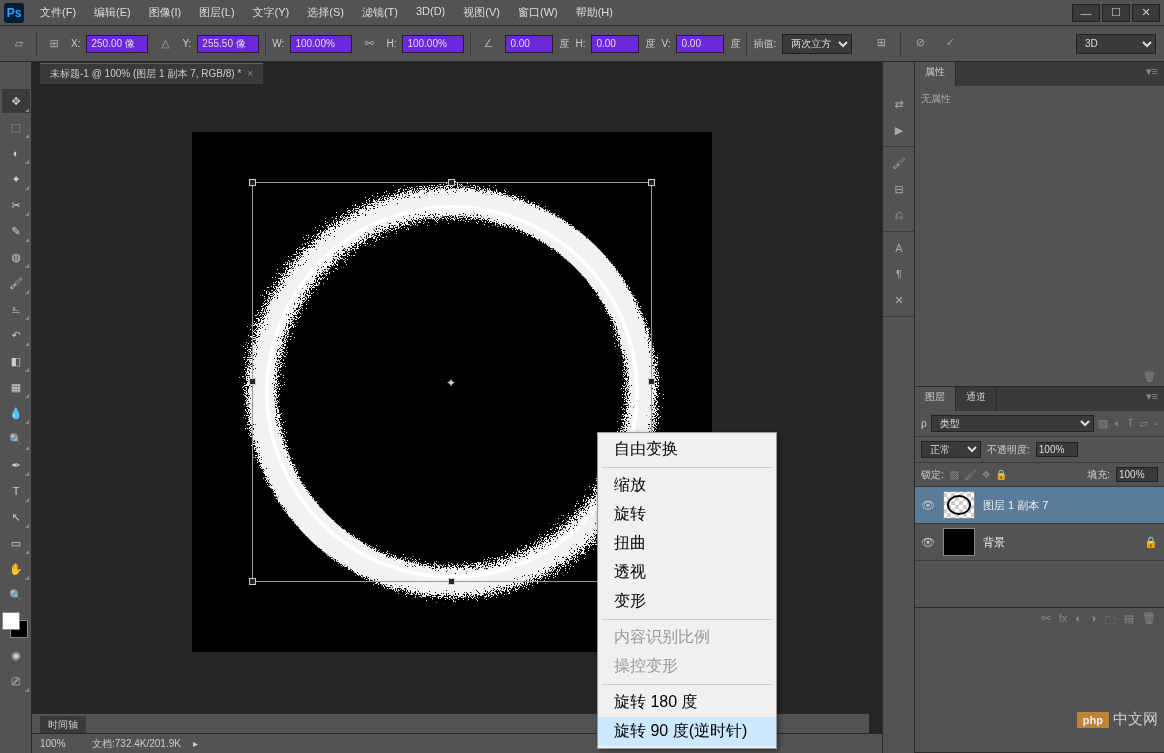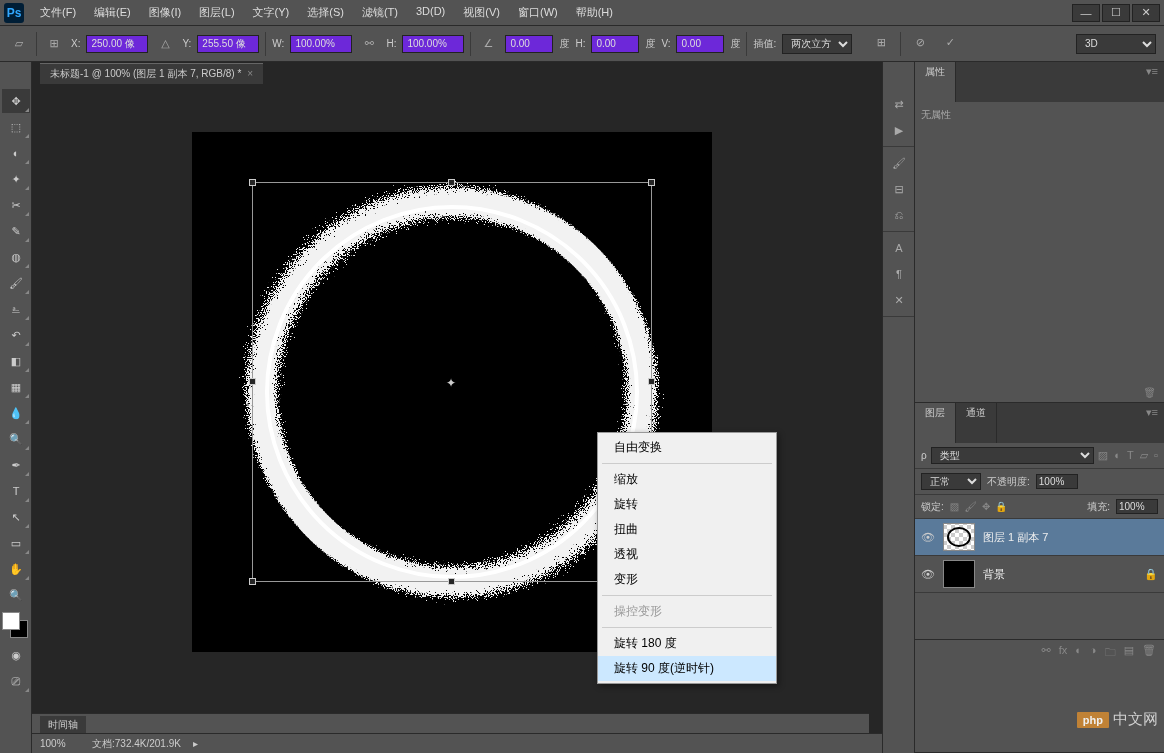--- a/index.html
+++ b/index.html
@@ -52,34 +52,34 @@
     .t-center { position: absolute; top: calc(50% - 6px); left: calc(50% - 6px); width: 12px; height: 12px; color: #ccc; font-size: 12px; }
     
     
     .status-bar { position: absolute; bottom: 0; left: 0; right: 0; height: 20px; background: #535353; border-top: 1px solid #2a2a2a; display: flex; align-items: center; padding: 0 8px; font-size: 10px; gap: 12px; }
     .zoom-input { background: transparent; border: none; color: #ccc; width: 40px; font-size: 10px; }
     .timeline-bar { position: absolute; bottom: 20px; left: 0; right: 13px; height: 20px; background: #535353; border-top: 1px solid #2a2a2a; padding: 2px 8px; }
     .timeline-tab { background: #3a3a3a; padding: 2px 8px; display: inline-block; font-size: 10px; }
     
     
     .context-menu { position: absolute; left: 565px; top: 370px; width: 180px; background: #f0f0f0; border: 1px solid #999; box-shadow: 2px 2px 6px rgba(0,0,0,0.4); z-index: 100; padding: 2px 0; }
-    .ctx-item { padding: 4px 16px; color: #000; font-size: 12px; cursor: pointer; }
+    .ctx-item { padding: 4px 16px; color: #000; font-size: 16px; cursor: pointer; }
     .ctx-item.highlighted { background: #cce8ff; }
     .ctx-item.disabled { color: #999; cursor: default; }
     .ctx-sep { height: 1px; background: #ccc; margin: 3px 4px; }
     
     
     .right-strip { width: 32px; background: #535353; border-left: 1px solid #2a2a2a; display: flex; flex-direction: column; padding-top: 26px; }
     .strip-group { display: flex; flex-direction: column; gap: 2px; padding: 4px; border-bottom: 1px solid #3a3a3a; }
     .strip-btn { width: 24px; height: 24px; display: flex; align-items: center; justify-content: center; color: #aaa; cursor: pointer; }
     
     
     .right-panels { width: 250px; background: #535353; border-left: 1px solid #2a2a2a; display: flex; flex-direction: column; }
     .panel { border-bottom: 1px solid #2a2a2a; }
-    .panel-tabs { display: flex; background: #3a3a3a; height: 40px; }
+    .panel-tabs { display: flex; background: #3a3a3a; height: 24px; }
     .panel-tab { padding: 3px 10px; font-size: 10px; color: #ccc; cursor: pointer; border-right: 1px solid #2a2a2a; }
     .panel-tab.active { background: #535353; }
     .panel-menu { margin-left: auto; padding: 3px 6px; color: #888; cursor: pointer; }
     .panel-body { padding: 6px; font-size: 10px; color: #aaa; min-height: 40px; }
     .panel-body.tall { min-height: 300px; position: relative; }
     .trash-icon { position: absolute; bottom: 4px; right: 8px; color: #888; }
     
     
     .layers-controls { display: flex; align-items: center; gap: 4px; padding: 4px 6px; border-bottom: 1px solid #3a3a3a; }
     .layers-select { background: #3a3a3a; border: 1px solid #222; color: #ddd; font-size: 10px; padding: 1px 4px; flex: 1; }
@@ -236,20 +236,21 @@
 
     <div class="context-menu">
       <div class="ctx-item">自由变换</div>
       <div class="ctx-sep"></div>
       <div class="ctx-item">缩放</div>
       <div class="ctx-item">旋转</div>
       <div class="ctx-item">扭曲</div>
       <div class="ctx-item">透视</div>
       <div class="ctx-item">变形</div>
       <div class="ctx-sep"></div>
+      <div class="ctx-item disabled">内容识别比例</div>
       <div class="ctx-item disabled">操控变形</div>
       <div class="ctx-sep"></div>
       <div class="ctx-item">旋转 180 度</div>
       <div class="ctx-item highlighted">旋转 90 度(逆时针)</div>
 
     </div>
 
     <div class="timeline-bar">
       <span class="timeline-tab">时间轴</span>
     </div>

